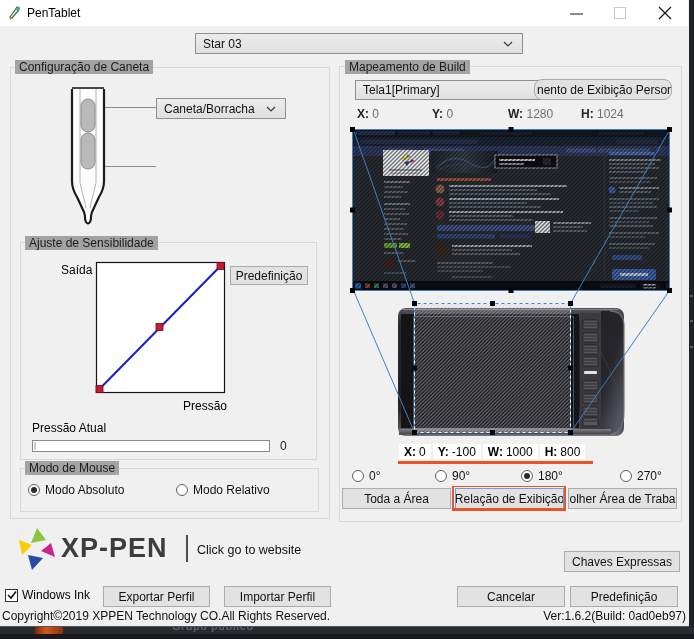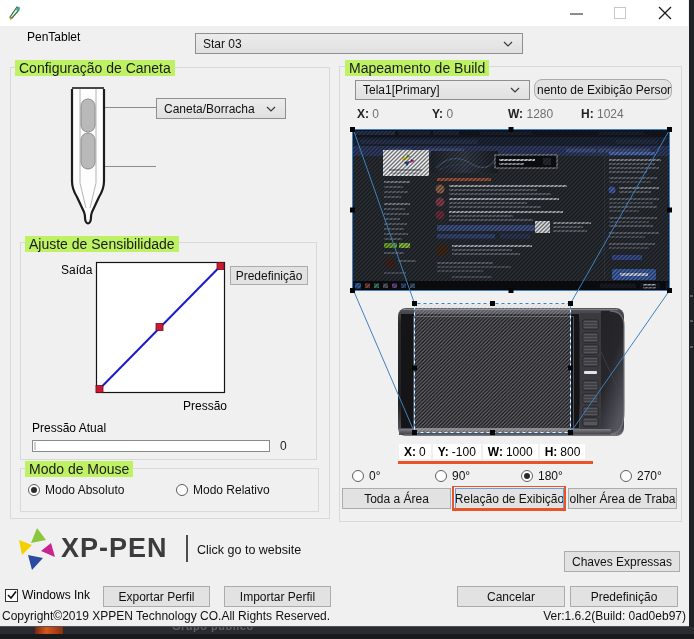--- a/index.html
+++ b/index.html
@@ -10,27 +10,27 @@
   
   #behind-bottom{left:0;top:627px;width:694px;height:12px;background:#2a2b30;overflow:hidden;}
   #behind-bottom .strip-lower{position:absolute;left:0;top:7px;width:694px;height:5px;background:#18191c;}
   #behind-bottom .blob{position:absolute;left:35px;top:0;width:28px;height:8px;
       background:linear-gradient(90deg,#7a2410,#d4581c 40%,#8a3010);border-radius:1px;}
   #behind-bottom .ghost-text{position:absolute;left:172px;top:-7px;color:#5a5f68;font-size:11px;font-weight:bold;letter-spacing:.5px;}
   #behind-right{left:689px;top:0;width:5px;height:627px;background:#202125;}
   #behind-right i{position:absolute;left:1px;width:3px;height:2px;background:#5a5f66;display:block;}
   #win{left:0;top:0;width:689px;height:627px;background:#f0f0f0;border-bottom:1px solid #515155;box-sizing:border-box;}
   #titlebar{left:0;top:0;width:688px;height:26px;background:#ffffff;}
-  #title-text{left:27px;top:6px;font-size:12px;color:#000;margin-top:24px;}
+  #title-text{left:27px;top:6px;font-size:12px;color:#000;}
   #btn-min{left:561px;top:0;width:30px;height:26px;display:flex;align-items:center;justify-content:center;}
   #btn-max{left:605px;top:0;width:30px;height:26px;display:flex;align-items:center;justify-content:center;}
   #btn-close{left:650px;top:0;width:30px;height:26px;display:flex;align-items:center;justify-content:center;}
   
   .group{border:1px solid #d9d9d9;position:absolute;}
-  .group-label{position:absolute;background:#bef264;padding:0 4px;font-size:14px;color:#1b1b1b;white-space:nowrap;}
+  .group-label{position:absolute;background:#a3a3a3;padding:0 4px;font-size:12px;color:#1b1b1b;white-space:nowrap;}
   .combo{position:absolute;background:linear-gradient(#ececec,#e0e0e0);border:1px solid #8f8f8f;
          display:flex;align-items:center;box-sizing:border-box;padding-left:7px;font-size:12px;color:#111;}
   .combo .chev{margin-left:auto;margin-right:9px;display:flex;}
   .btn{position:absolute;background:#e2e2e2;border:1px solid #acacac;box-sizing:border-box;
        display:flex;align-items:center;justify-content:center;font-size:12px;color:#111;overflow:hidden;white-space:nowrap;}
   .radio{position:absolute;display:flex;align-items:center;}
   .radio .circ{width:12px;height:12px;border-radius:50%;background:#fff;border:1px solid #5f5f5f;
                box-sizing:border-box;display:flex;align-items:center;justify-content:center;}
   .radio .circ .dot{width:6px;height:6px;border-radius:50%;background:#2b2b2b;display:none;}
   .radio.on .circ .dot{display:block;}
@@ -47,21 +47,21 @@
   #grp-map{left:339px;top:66px;width:341px;height:454px;}
   #lbl-saida{left:61px;top:263px;font-size:12px;}
   #lbl-pressao{left:183px;top:399px;font-size:12px;}
   #btn-predef{left:230px;top:266px;width:78px;height:19px;}
   #lbl-pressatual{left:32px;top:421px;font-size:12px;}
   #press-bar{left:32px;top:440px;width:238px;height:12px;background:#fff;border:1px solid #8a8a8a;box-sizing:border-box;}
   #press-bar .tick{position:absolute;left:1px;top:1px;width:2px;height:8px;background:#cfcfcf;}
   #press-val{left:280px;top:439px;font-size:12px;color:#222;}
   #radio-abs{left:28px;top:483px;}
   #radio-rel{left:176px;top:483px;}
-  #dd-monitor{left:355px;top:80px;width:175px;height:20px;}
+  #dd-monitor{left:355px;top:80px;width:202px;height:20px;}
   #btn-custom-map{left:534px;top:79px;width:138px;height:21px;justify-content:flex-start;padding-left:2px;border-radius:8px;}
   .info-pair{position:absolute;top:107px;font-size:12px;white-space:nowrap;}
   #map-svg{left:340px;top:125px;}
   #tab-info-strip{left:399px;top:444px;height:15px;display:flex;}
   #tab-info-strip .cell{background:#fff;margin-right:2px;padding:0 5px;font-size:12px;display:flex;align-items:center;white-space:nowrap;}
   #tab-info-strip .cell b{margin-right:3px;}
   #orange-underline{left:398px;top:461px;width:195px;height:3px;background:#e8532a;}
   #rot-0{left:352px;top:469px;}
   #rot-90{left:435px;top:469px;}
   #rot-180{left:521px;top:469px;}

